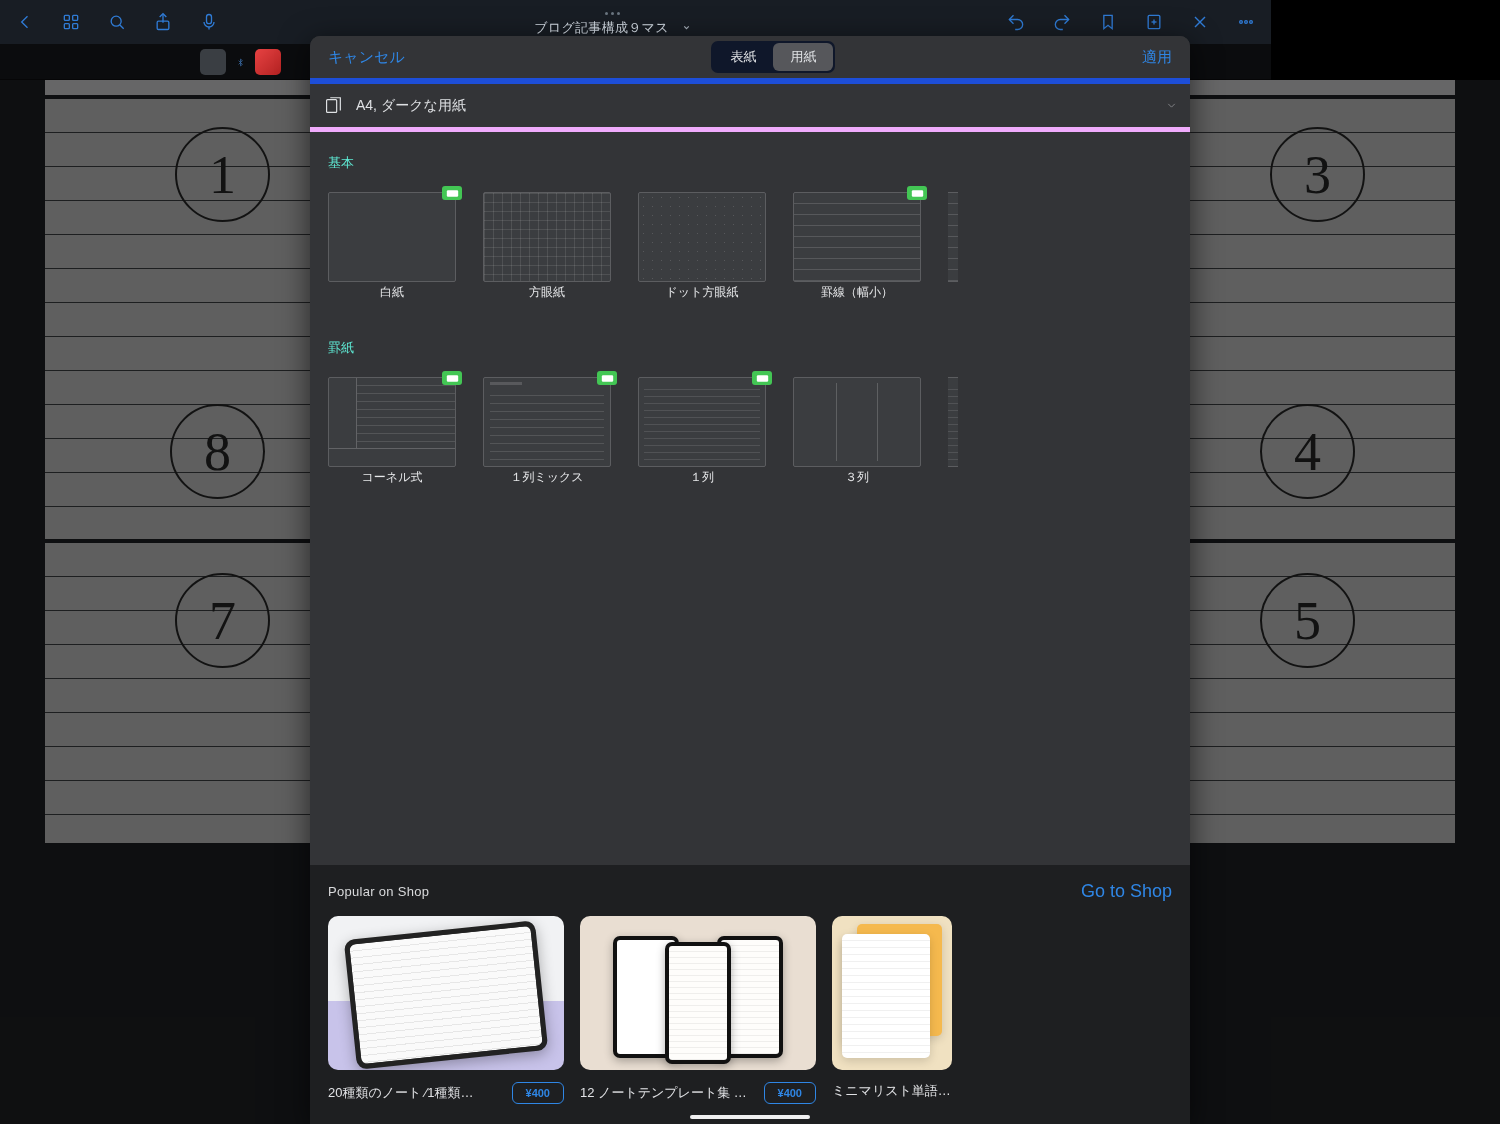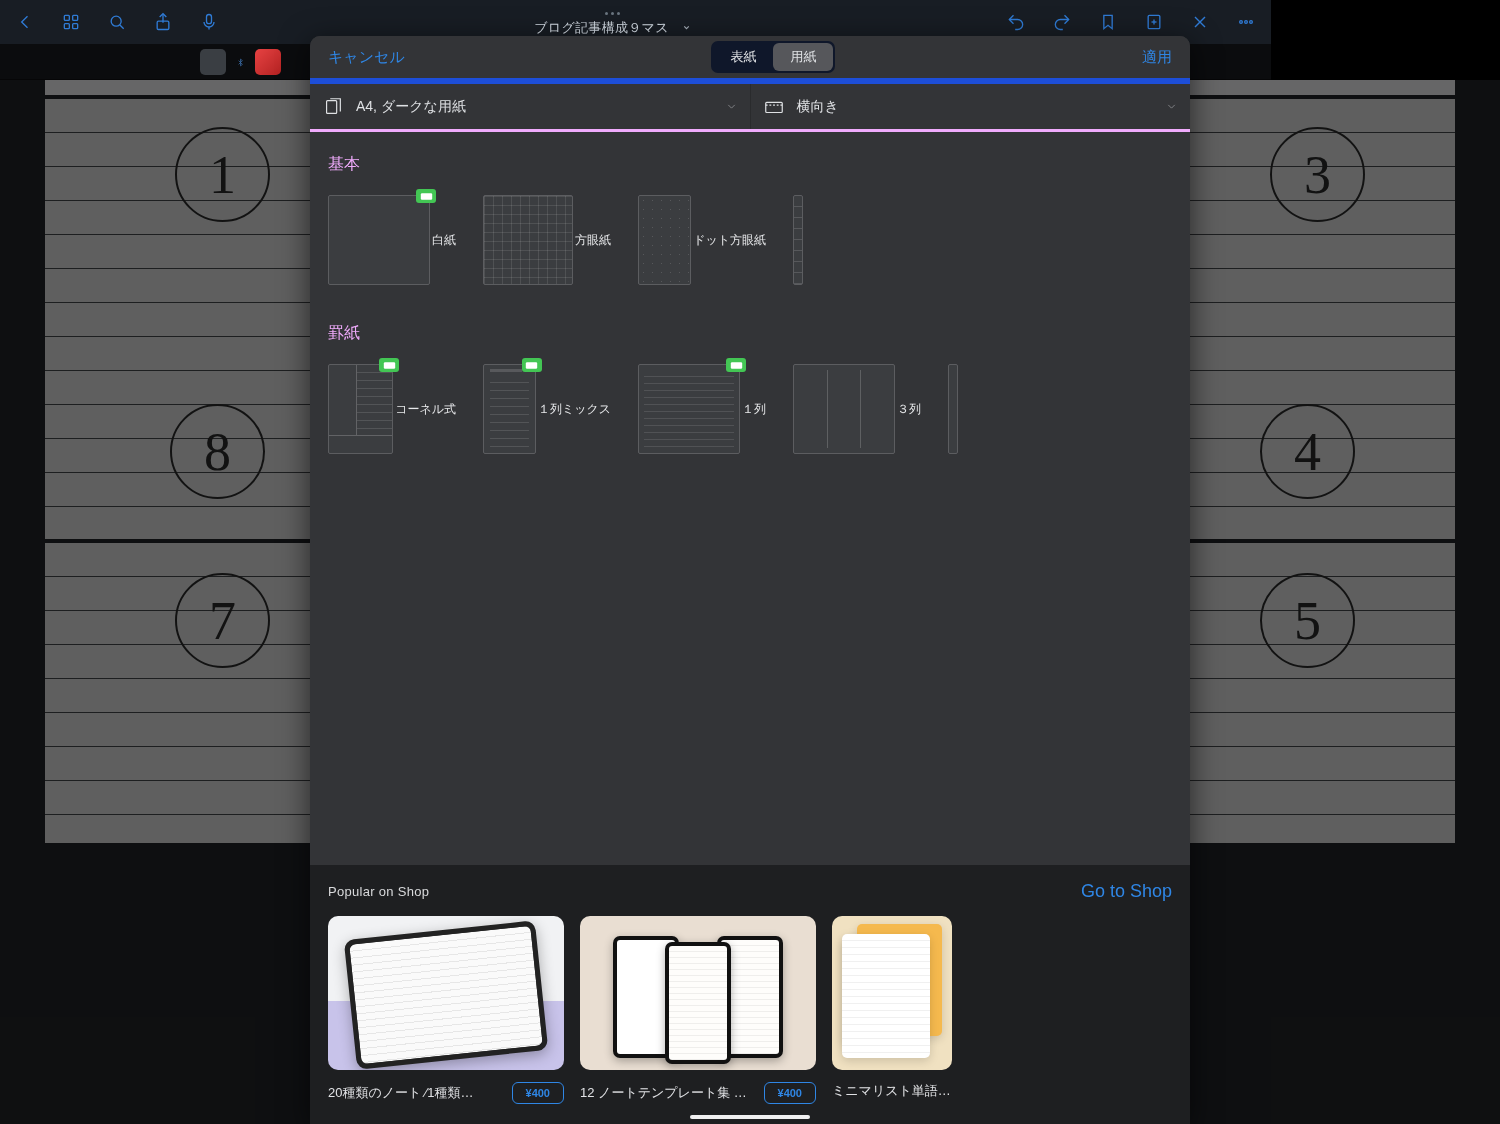--- a/index.html
+++ b/index.html
@@ -30,28 +30,28 @@
  filter:brightness(.78) saturate(.6)}
 .num-circle{position:absolute;border:2.2px solid #222;border-radius:50%;width:95px;height:95px;display:flex;align-items:center;justify-content:center;font-size:54px;font-family:"Bradley Hand","Segoe Script",cursive;color:#222}
 .overlay{position:absolute;top:-1px;left:0;right:0;bottom:0;background:rgba(0,0,0,.45);pointer-events:none}
 
 .modal{position:absolute;left:310px;top:36px;right:310px;bottom:0;background:#333437;border-radius:10px 10px 0 0;box-shadow:0 6px 30px rgba(0,0,0,.6);display:flex;flex-direction:column;overflow:hidden}
 .modal-header{height:48px;display:flex;align-items:center;justify-content:space-between;padding:0 18px;background:#333437;border-bottom:6px solid #1d4ed8}
 .cancel,.apply{color:#2f86e5;font-size:15px}
 .seg{display:flex;background:#0f172a;border-radius:7px;padding:2px}
 .seg span{padding:5px 17px;font-size:13px;color:#dfe1e4;border-radius:6px;cursor:pointer}
 .seg span.active{background:#56575b}
-.option-row{height:48px;display:flex;border-bottom:3px solid #f0abfc}
+.option-row{height:48px;display:flex;border-bottom:5px solid #f0abfc}
 .option-cell{flex:1;display:flex;align-items:center;gap:12px;padding:0 12px;color:#dfe1e4;font-size:14px;border-right:1px solid #2a2b2d;cursor:pointer}
 .option-cell:last-child{border-right:none}
 .option-cell svg{width:22px;height:22px;stroke:#dfe1e4;fill:none;stroke-width:1.3}
 .option-cell .chev{margin-left:auto;width:13px;height:13px;stroke:#9ea0a4}
-.section-label{padding:22px 18px 0;color:#f0abfc;font-size:16px}
+.section-label{padding:22px 18px 0;color:#5eead4;font-size:13px}
 .template-grid{display:flex;gap:27px;padding:20px 18px 38px;overflow:hidden}
-.template{width:128px;display:flex;align-items:center;gap:2px;cursor:pointer}
+.template{width:128px;display:flex;flex-direction:column;align-items:center;gap:2px;cursor:pointer}
 .preview{width:128px;height:90px;border:1px solid #5c5d60;border-radius:2px;position:relative;background:#3b3d40}
 .preview.dotgrid{background-image:radial-gradient(rgba(255,255,255,.14) .6px,transparent .6px);background-size:9px 9px}
 .preview.grid{background-image:repeating-linear-gradient(to right,rgba(255,255,255,.1) 0 1px,transparent 1px 9px),repeating-linear-gradient(to bottom,rgba(255,255,255,.1) 0 1px,transparent 1px 9px)}
 .preview.lines{background-image:repeating-linear-gradient(to bottom,transparent 0 10px,rgba(255,255,255,.14) 10px 11px)}
 .preview.cornell{display:flex;flex-direction:column}
 .preview.cornell .top{flex:1;display:flex}
 .preview.cornell .left{width:28px;border-right:1px solid rgba(255,255,255,.2)}
 .preview.cornell .right{flex:1;background-image:repeating-linear-gradient(to bottom,transparent 0 7px,rgba(255,255,255,.12) 7px 8px)}
 .preview.cornell .bottom{height:18px;border-top:1px solid rgba(255,255,255,.2)}
 .preview.mix1 .area{position:absolute;top:10px;left:6px;right:6px;bottom:5px;background-image:repeating-linear-gradient(to bottom,transparent 0 7px,rgba(255,255,255,.12) 7px 8px)}
@@ -230,30 +230,20 @@
     <div class="option-cell">
       <svg viewBox="0 0 24 24">
           <rect x="5" y="5" width="11" height="14" rx="1"></rect>
           <path d="M9 3h11v14"></path>
         </svg>
       <span>A4, ダークな用紙</span>
       <svg class="chev" viewBox="0 0 24 24">
           <polyline points="6 9 12 15 18 9"></polyline>
         </svg>
     </div>
-    <div class="option-cell">
-      <svg viewBox="0 0 24 24">
-          <rect x="3" y="7" width="18" height="11" rx="1"></rect>
-          <line x1="3" y1="10" x2="21" y2="10" stroke-dasharray="2 2"></line>
-        </svg>
-      <span>横向き</span>
-      <svg class="chev" viewBox="0 0 24 24">
-          <polyline points="6 9 12 15 18 9"></polyline>
-        </svg>
-    </div>
   </div>
 
   <div class="section-label">基本</div>
 
   <div class="template-grid">
     <div class="template">
       <div class="preview">
           <span class="badge">
             <svg viewBox="0 0 16 10">
               <rect x="1" y="1" width="14" height="8" rx="1.5"></rect>
@@ -262,20 +252,30 @@
         </div>
       <span class="template-label">白紙</span>
     </div>
     <div class="template">
       <div class="preview grid"></div>
       <span class="template-label">方眼紙</span>
     </div>
     <div class="template">
       <div class="preview dotgrid"></div>
       <span class="template-label">ドット方眼紙</span>
+    </div>
+    <div class="template">
+      <div class="preview lines">
+          <span class="badge">
+            <svg viewBox="0 0 16 10">
+              <rect x="1" y="1" width="14" height="8" rx="1.5"></rect>
+            </svg>
+          </span>
+        </div>
+      <span class="template-label">罫線（幅小）</span>
     </div>
     <div class="template" style="width:10px;overflow:hidden">
       <div class="preview lines"></div>
     </div>
   </div>
 
   <div class="section-label" style="padding-top:0">罫紙</div>
 
   <div class="template-grid">
     <div class="template">

